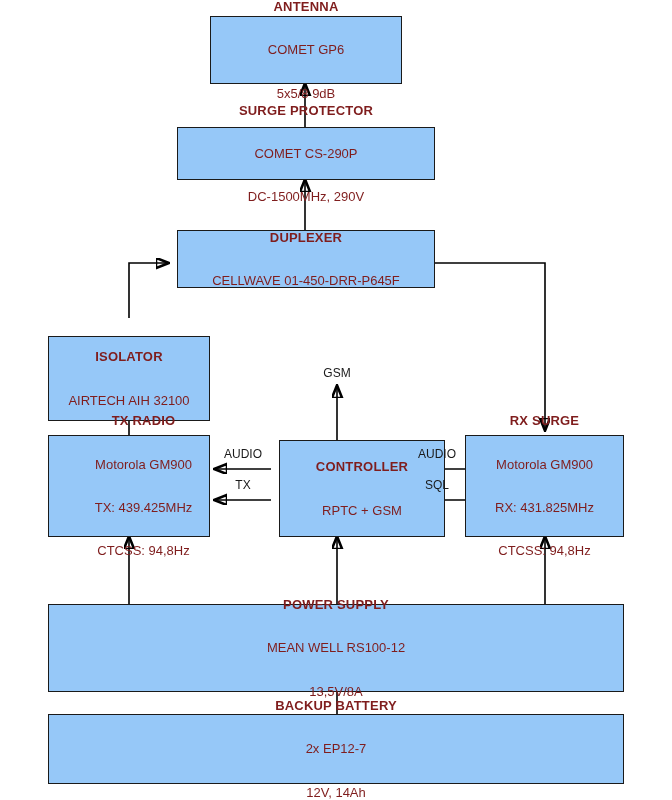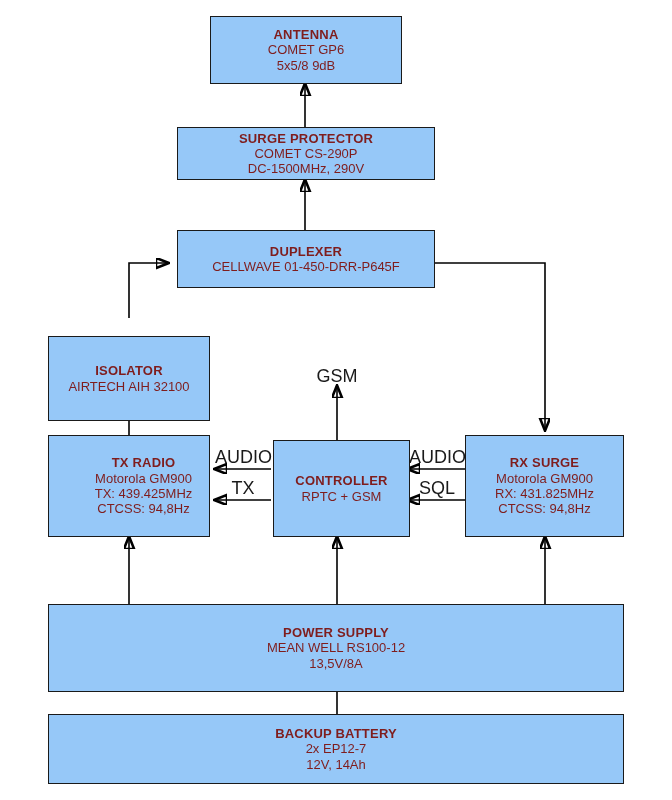--- a/index.html
+++ b/index.html
@@ -32,24 +32,25 @@
     line-height: 1.18;
   }
   .node-title {
     font-weight: bold;
     font-size: 13px;
     letter-spacing: 0.2px;
   }
   .node-line {
     font-size: 13px;
     font-weight: normal;
+    margin-top: 28px;
   }
   .edge-label {
     position: absolute;
-    font-size: 18px;
+    font-size: 12px;
     color: #1a1a1a;
     white-space: nowrap;
     text-align: center;
   }
   svg.wires {
     position: absolute;
     left: 0;
     top: 0;
     width: 672px;
     height: 800px;
@@ -124,21 +125,21 @@
     <div class="node-line">AIRTECH AIH 32100</div>
   </div>
 
   <div class="node" style="left:48px; top:435px; width:162px; height:102px;padding-left:29px;">
     <div class="node-title">TX RADIO</div>
     <div class="node-line">Motorola GM900</div>
     <div class="node-line">TX: 439.425MHz</div>
     <div class="node-line">CTCSS: 94,8Hz</div>
   </div>
 
-  <div class="node" style="left:273px; top:440px; width:137px; height:97px;">
+  <div class="node" style="left:279px; top:440px; width:166px; height:97px;">
     <div class="node-title">CONTROLLER</div>
     <div class="node-line">RPTC + GSM</div>
   </div>
 
   <div class="node" style="left:465px; top:435px; width:159px; height:102px;">
     <div class="node-title">RX SURGE</div>
     <div class="node-line">Motorola GM900</div>
     <div class="node-line">RX: 431.825MHz</div>
     <div class="node-line">CTCSS: 94,8Hz</div>
   </div>

